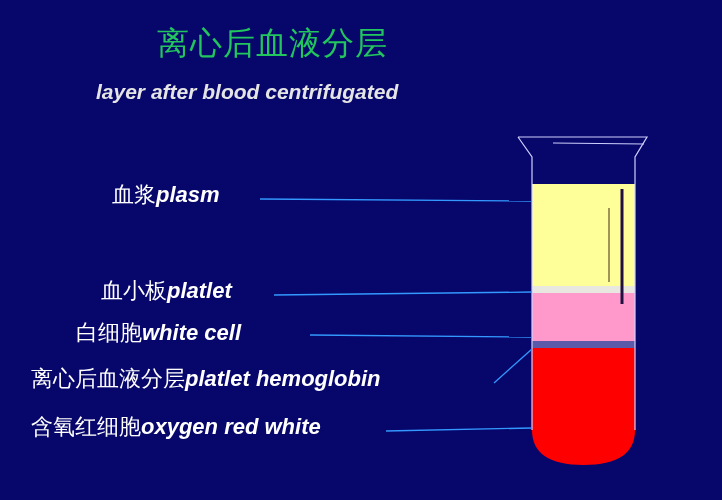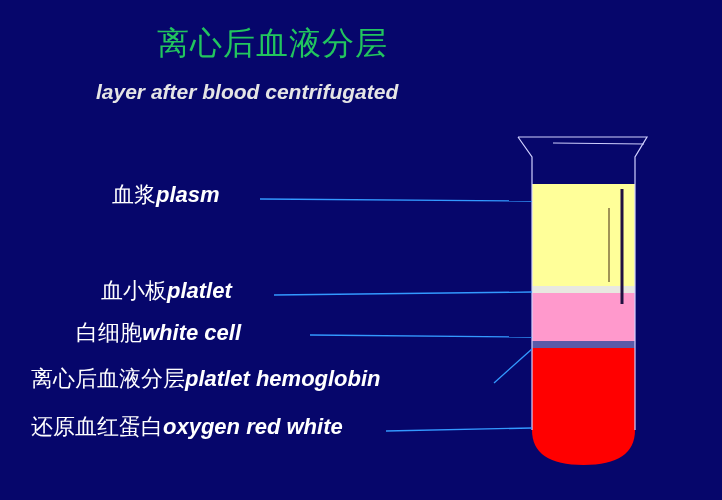--- a/index.html
+++ b/index.html
@@ -47,14 +47,14 @@
 <div class="label" style="left:93px; top:276px;margin-left:8px;">
   <span class="zh">血小板</span><span class="en">platlet</span>
 </div>
 <div class="label" style="left:76px; top:318px;">
   <span class="zh">白细胞</span><span class="en">white cell</span>
 </div>
 <div class="label" style="left:31px; top:364px;">
   <span class="zh">离心后血液分层</span><span class="en">platlet hemoglobin</span>
 </div>
 <div class="label" style="left:31px; top:412px;">
-  <span class="zh">还原血红蛋白</span><span class="en">oxygen red white</span>
+  <span class="zh">含氧红细胞</span><span class="en">oxygen red white</span>
 </div>
 
 </body></html>

